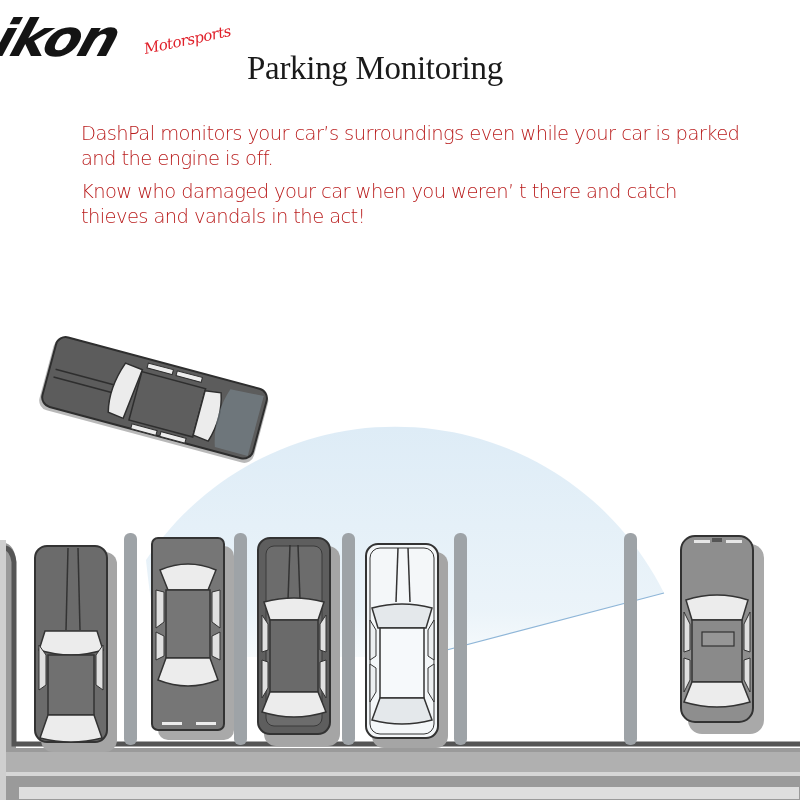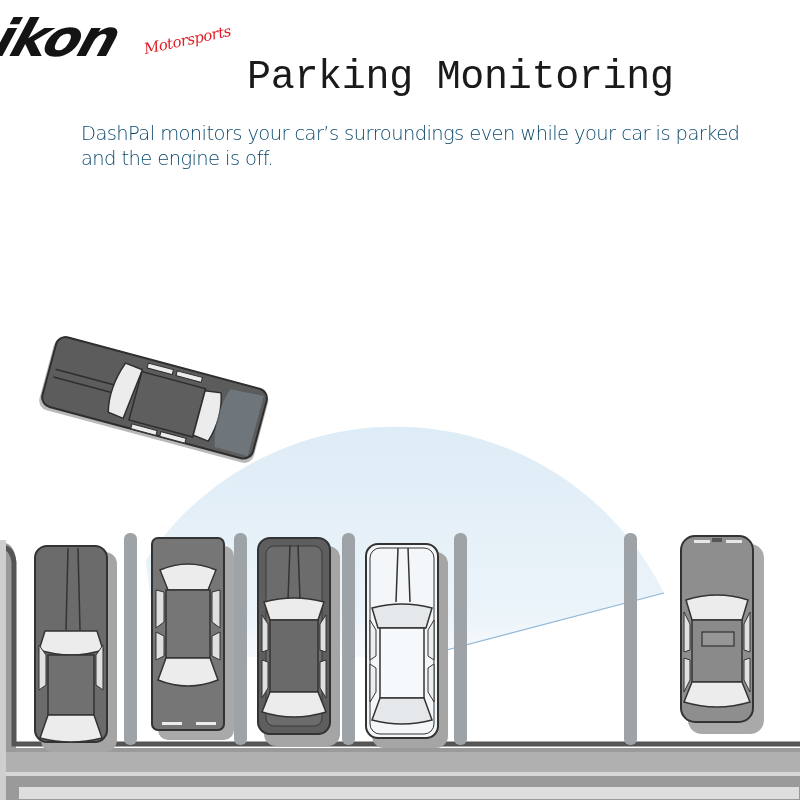--- a/index.html
+++ b/index.html
@@ -1,36 +1,37 @@
 <!DOCTYPE html>
 <html><head>
   <meta charset="utf-8">
   <style>
     html, body { margin: 0; padding: 0; background: #ffffff; }
     body { width: 800px; height: 800px; position: relative; overflow: hidden; font-family: "DejaVu Sans", sans-serif; }
     .logo { position: absolute; left: 6px; top: 10px; width: 230px; height: 70px; }
     .logo-main { position: absolute; left: 0; top: 0; font-family: "DejaVu Sans", sans-serif; font-weight: bold; font-style: italic; font-size: 54px; letter-spacing: -2px; color: #141414; transform: skewX(-18deg) scaleY(0.95); transform-origin: left top; line-height: 60px; }
     .logo-script { position: absolute; left: 140px; top: 30px; font-family: "DejaVu Serif", serif; font-style: italic; font-size: 15px; color: #e0202a; transform: rotate(-12deg); transform-origin: left bottom; letter-spacing: -0.5px; }
-    .title { position: absolute; left: 247px; top: 28px; font-family: Liberation Mono, monospace; font-size: 40px; font-weight: normal; color: #1a1a1a; letter-spacing: -0.3px; }
-    .desc { position: absolute; left: 81px; top: 121px; width: 660px; font-family: "DejaVu Sans", sans-serif; color: #0c4a6e; font-size: 19.5px; line-height: 25px; letter-spacing: -0.6px; font-weight: 300; }
+    .title { position: absolute; left: 247px; top: 28px; font-family: Liberation Serif, serif; font-size: 33px; font-weight: normal; color: #1a1a1a; letter-spacing: -0.3px; }
+    .desc { position: absolute; left: 81px; top: 121px; width: 660px; font-family: "DejaVu Sans", sans-serif; color: #b91c1c; font-size: 19.5px; line-height: 25px; letter-spacing: -0.6px; font-weight: 300; }
     .desc p { margin: 0 0 8px 0; }
     .scene { position: absolute; left: 0; top: 0; width: 800px; height: 800px; }
   </style>
 </head>
 <body>
 
 <div class="logo">
   <span class="logo-main">ikon</span>
   <span class="logo-script">Motorsports</span>
 </div>
 
 <h1 class="title">Parking Monitoring</h1>
 
 <div class="desc">
   <p>DashPal monitors your car’s surroundings even while your car is parked and the engine is off.</p>
+  <p>Know who damaged your car when you weren’ t there and catch thieves and vandals in the act!</p>
 </div>
 
 <svg class="scene" width="800" height="800" viewBox="0 0 800 800">
   <defs>
     <radialGradient id="coneGrad" cx="420" cy="657" r="310" gradientUnits="userSpaceOnUse">
       <stop offset="0" stop-color="#ffffff" stop-opacity="0.9"></stop>
       <stop offset="0.5" stop-color="#e9f2f9"></stop>
       <stop offset="1" stop-color="#d9e9f5"></stop>
     </radialGradient>
     <linearGradient id="coneFade" x1="0" y1="0" x2="0" y2="1">

